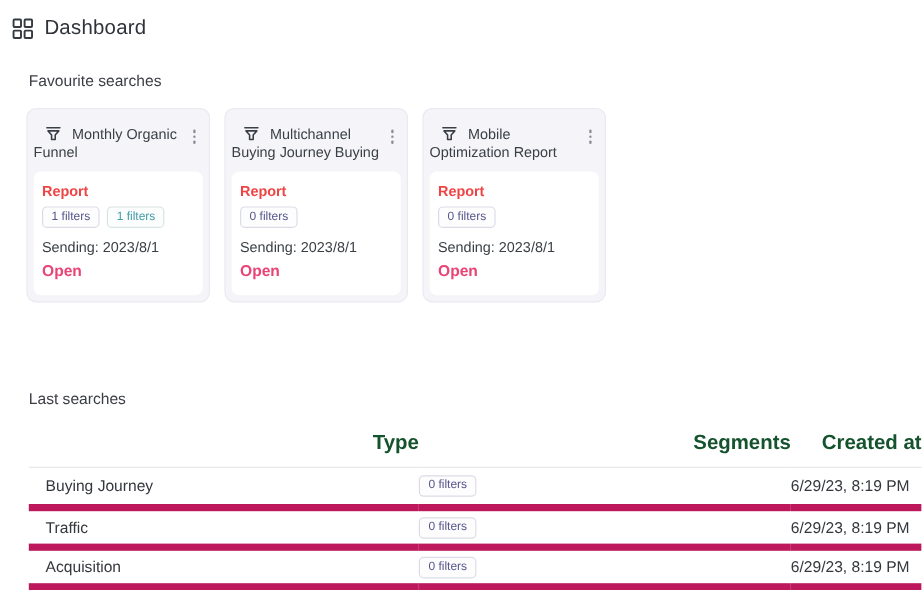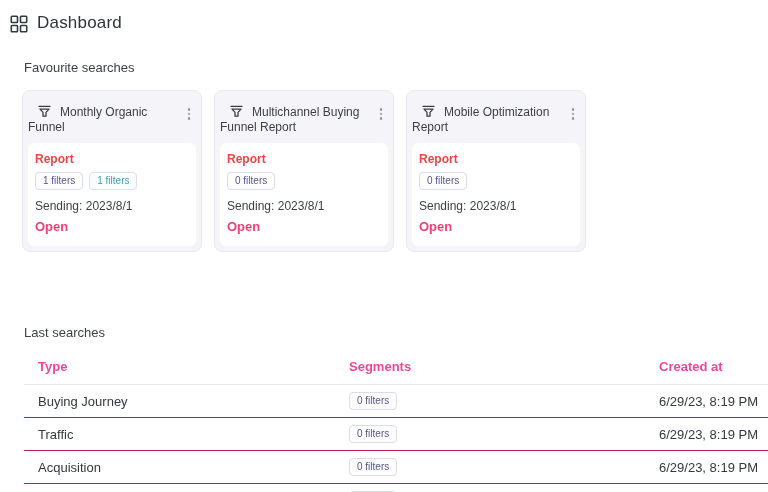--- a/index.html
+++ b/index.html
@@ -24,21 +24,21 @@
     font-size:13px; color:#3b3e45; font-weight:400;
   }
   .fav-heading { margin:27px 16px 0 24px; }
   .last-heading { margin:73px 0 12px 24px; }
 
   
   .cards-row {
     display:flex; gap:12px; margin:15px 0 0 22px;
   }
   .card {
-    width:180px; min-height:152px;
+    width:153px; min-height:152px;
     background:#f4f4f9;
     border:1px solid #e9e9f1;
     border-radius:8px;
     padding:5px;
     display:flex; flex-direction:column;
   }
   .card-header {
     position:relative;
     padding:8px 14px 8px 0;
     min-height:47px;
@@ -83,29 +83,29 @@
   }
 
   
   .searches-table {
     width:744px; margin:10px 0 0 24px;
     border-collapse:collapse; table-layout:fixed;
   }
   .searches-table col.c1 { width:325px; }
   .searches-table col.c2 { width:310px; }
   .searches-table thead th {
-    text-align:left; font-size:13px; font-weight:700; color:#ec4899;
+    text-align:right; font-size:17px; font-weight:700; color:#14532d;
     padding:7px 0 10px 0;
     border-bottom:1px solid #e7e7ec;
   }
   .searches-table thead th:first-child { padding-left:14px; }
   .searches-table tbody td {
     font-size:13px; color:#34373d;
     height:33px; vertical-align:middle;
-    border-bottom:1px solid #be185d;
+    border-bottom:6px solid #be185d;
     padding:0;
   }
   .searches-table tbody td:first-child { padding-left:14px; }
 </style>
 </head>
 <body>
 
 <header class="app-header">
   <span class="grid-icon">
     <svg viewBox="0 0 18 18" width="18" height="18" fill="none" stroke="#343a40" stroke-width="1.6">
@@ -152,21 +152,21 @@
   </div>
 
   <div class="card">
     <div class="card-header">
       <div class="card-title-text">
         <span class="funnel-icon">
           <svg viewBox="0 0 16 16" width="15" height="15" fill="none" stroke="#3a3f46" stroke-width="1.4" stroke-linejoin="round" stroke-linecap="round">
             <path d="M2.2 2.6 H13.8"></path>
             <path d="M3.2 5.4 H12.8 L9.6 9 V13 H6.4 V9 Z"></path>
           </svg>
-        </span><span>Multichannel Buying Funnel Report</span>
+        </span><span>Multichannel Buying Journey Buying</span>
       </div>
       <span class="kebab">
           <i></i>
           <i></i>
           <i></i>
         </span>
     </div>
     <div class="card-body">
       <div class="card-type">Report</div>
       <div class="badge-row">

